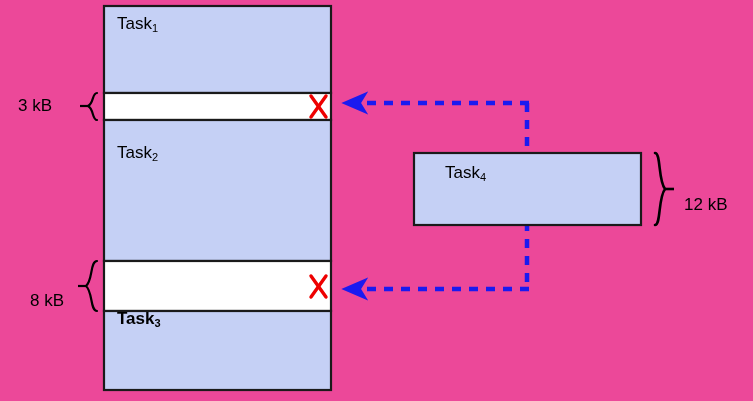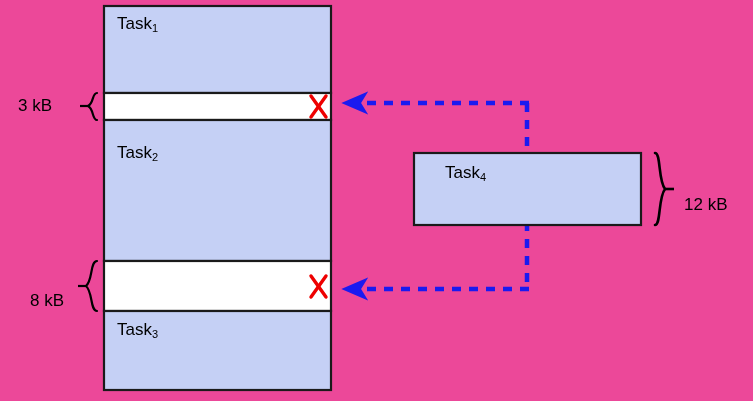--- a/index.html
+++ b/index.html
@@ -111,21 +111,21 @@
         <path d="M 326,276 L 311,297" stroke="#ee0000" stroke-width="3.4" stroke-linecap="round"></path>
       </g>
     </g>
 
   </svg>
 
   <div class="block-label" style="left:117px; top:15px;"><span>Task</span><sub>1</sub></div>
 
   <div class="block-label" style="left:117px; top:144px;"><span>Task</span><sub>2</sub></div>
 
-  <div class="block-label" style="left:117px; top:321px;"><span>Task</span><sub>3</sub></div>
+  <div class="block-label" style="left:117px; top:310px;font-weight:bold;"><span>Task</span><sub>3</sub></div>
 
   <div class="block-label" style="left:445px; top:164px;"><span>Task</span><sub>4</sub></div>
 
   <div class="size-label" style="left:18px; top:97px;">3 kB</div>
 
   <div class="size-label" style="left:18px; top:292px;margin-left:12px;">8 kB</div>
 
   <div class="size-label" style="left:684px; top:196px;">12 kB</div>
 
 </div>

